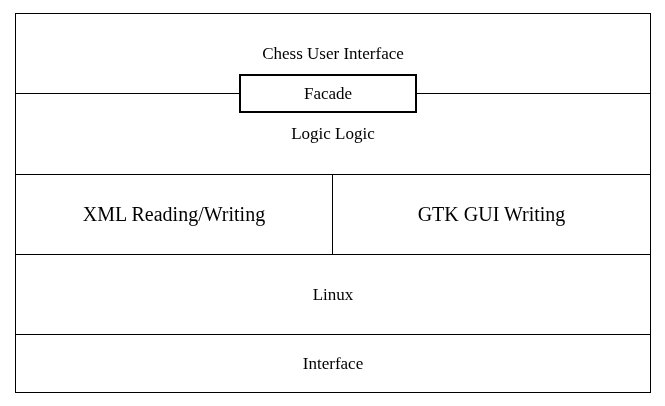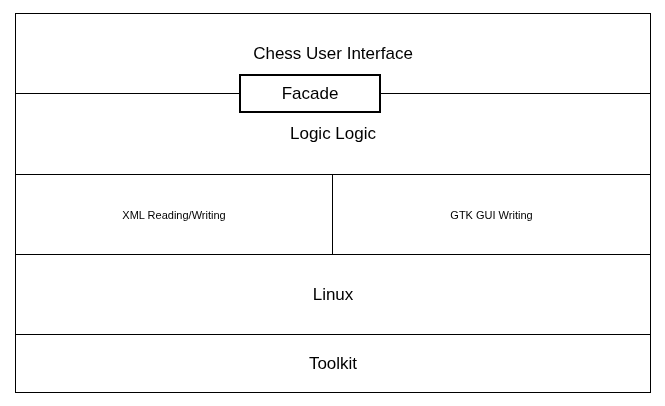--- a/index.html
+++ b/index.html
@@ -7,20 +7,21 @@
     padding: 0;
     background: #ffffff;
     font-family: "Liberation Sans", sans-serif;
   }
   .stage {
     position: relative;
     width: 665px;
     height: 406px;
     background: #ffffff;
     overflow: hidden;
+    font-family: Liberation Serif, serif;
   }
   .diagram {
     position: absolute;
     left: 15px;
     top: 13px;
     width: 636px;
     height: 380px;
     box-sizing: border-box;
     border: 1.5px solid #000000;
     background: #ffffff;
@@ -41,29 +42,29 @@
   .layer-logic  { height: 81px; }
   .layer-split  { height: 80px; display: flex; flex-direction: row; align-items: stretch; padding: 0; }
   .layer-linux  { height: 80px; }
   .layer-hw     { flex: 1; }
   .split-cell {
     box-sizing: border-box;
     width: 50%;
     display: flex;
     align-items: center;
     justify-content: center;
-    font-size: 11px;
+    font-size: 20px;
     color: #000000;
   }
   .split-cell.left { border-right: 1.5px solid #000000; }
   .facade-box {
     position: absolute;
     left: 223px;
     top: 60px;
-    width: 142px;
+    width: 178px;
     height: 39px;
     box-sizing: border-box;
     border: 2px solid #000000;
     background: #ffffff;
     display: flex;
     align-items: center;
     justify-content: center;
     font-size: 17px;
     color: #000000;
     z-index: 2;
@@ -91,21 +92,21 @@
       <div class="split-cell">
         <span class="label">GTK GUI Writing</span>
       </div>
     </div>
 
     <div class="layer layer-linux">
       <span class="label">Linux</span>
     </div>
 
     <div class="layer layer-hw">
-      <span class="label">Toolkit</span>
+      <span class="label">Interface</span>
     </div>
 
     <div class="facade-box">
       <span class="label">Facade</span>
     </div>
 
   </div>
 </div>
 
 </body></html>

